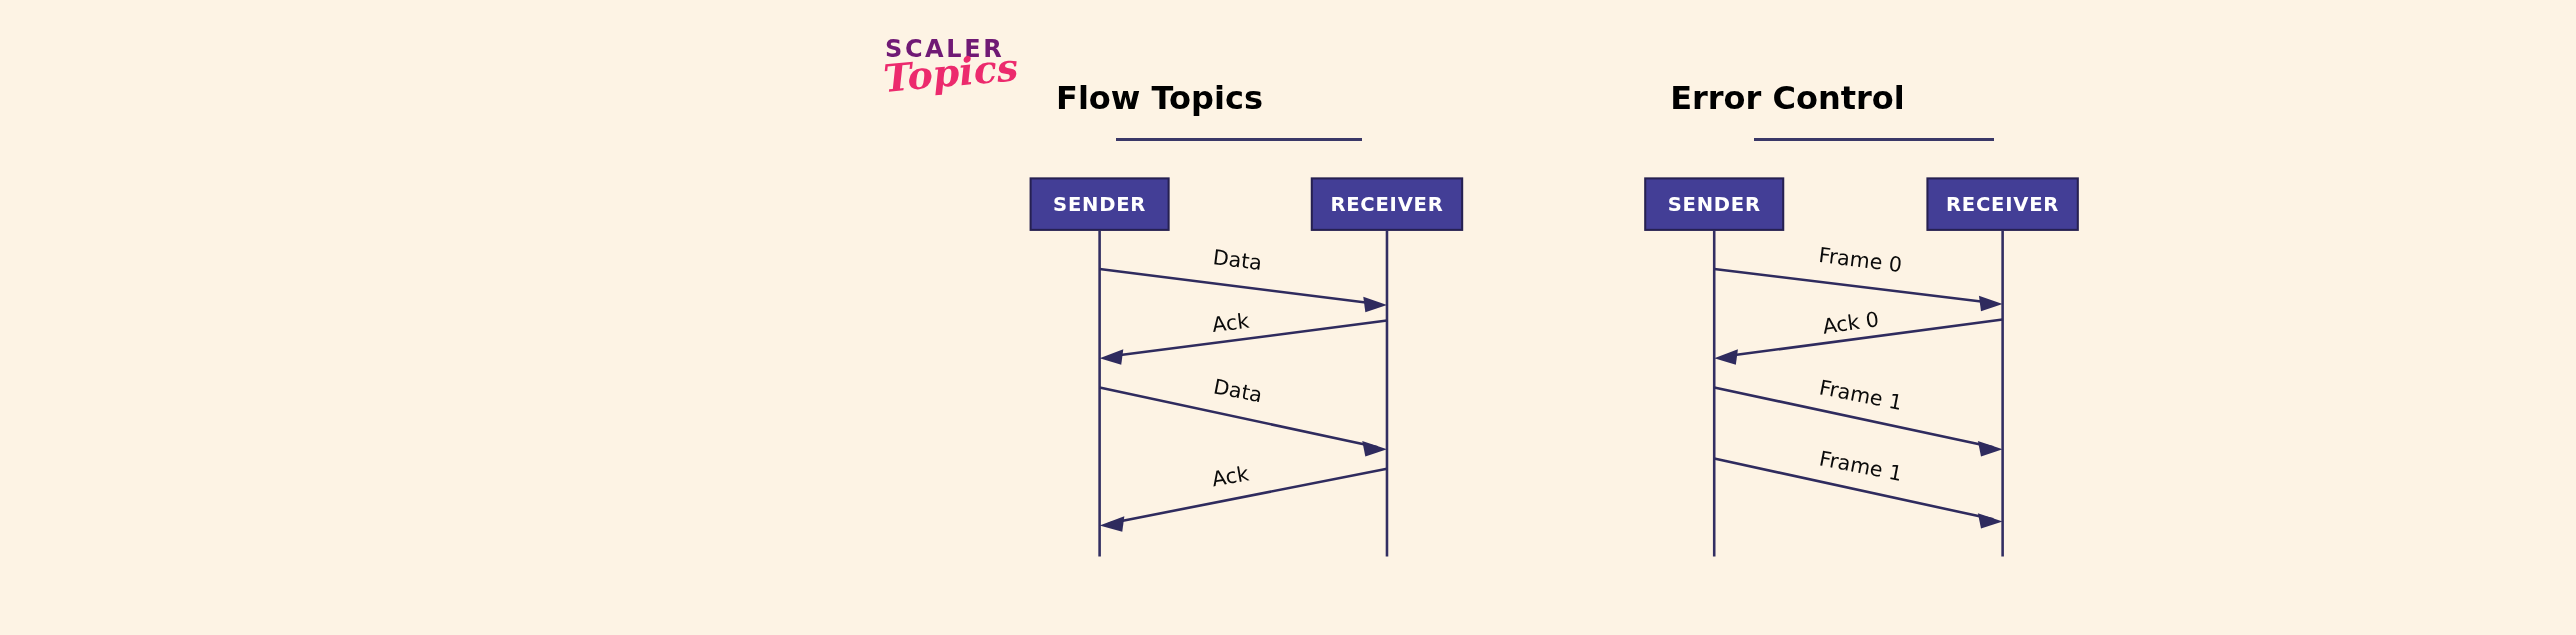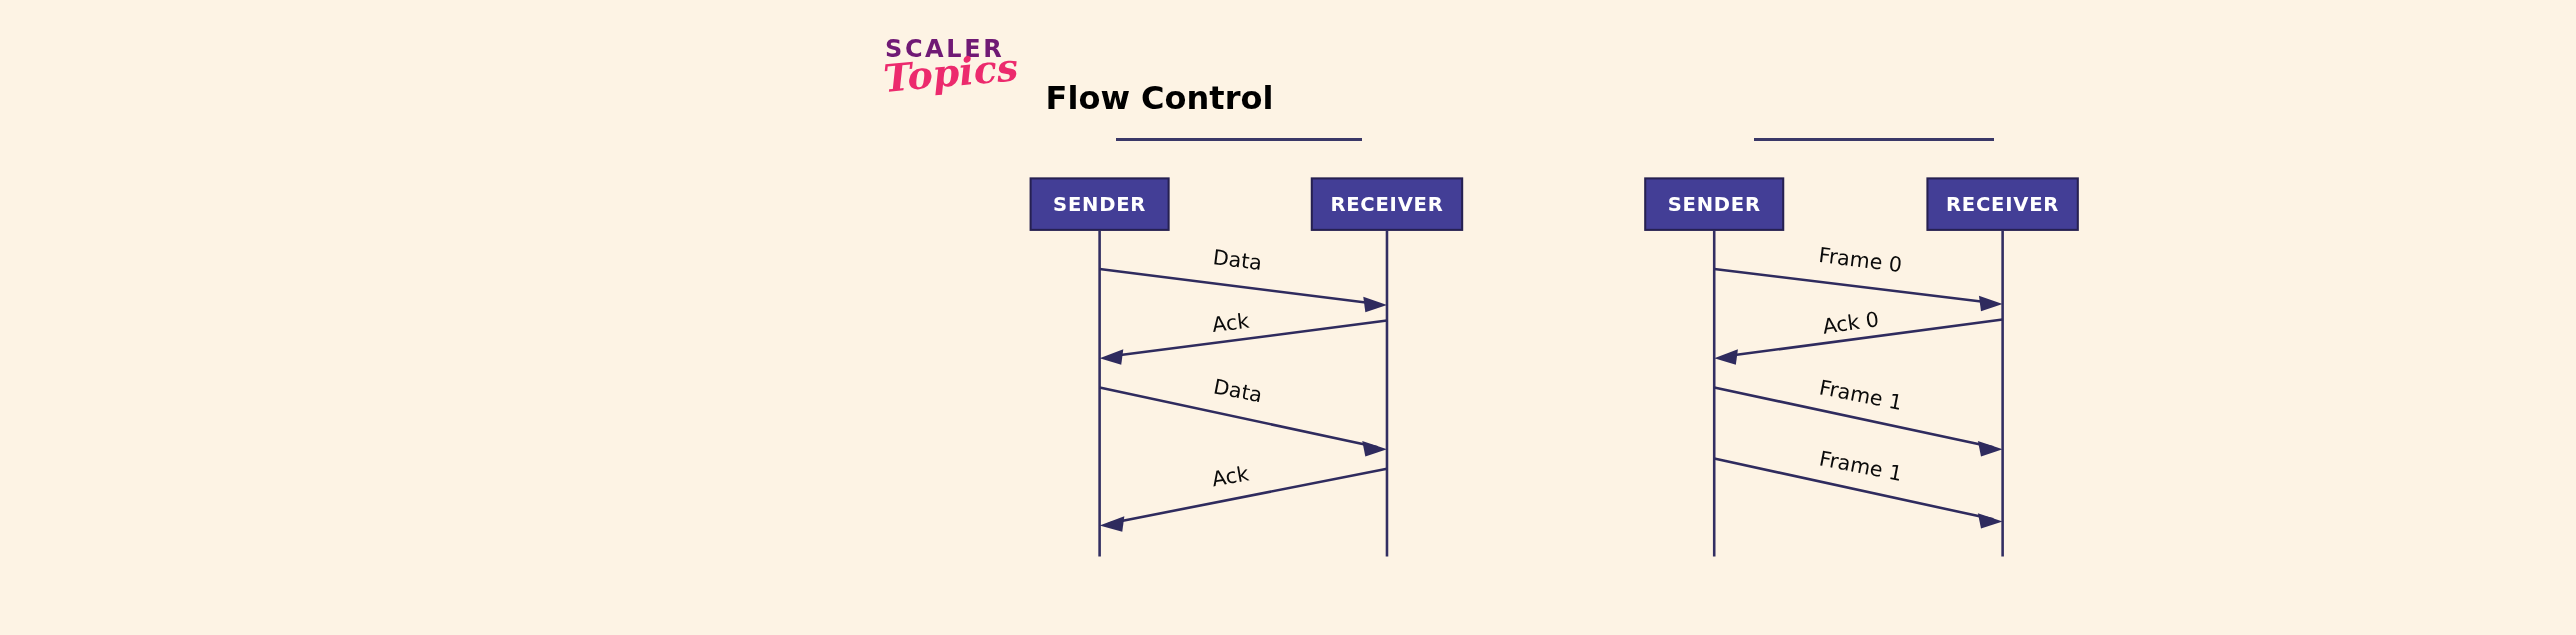--- a/index.html
+++ b/index.html
@@ -128,21 +128,21 @@
 <body>
 
 <div class="canvas">
 
   <div class="logo">
     <div class="logo-scaler">SCALER</div>
     <div class="logo-topics">Topics</div>
   </div>
 
   <div class="panel" id="panel-flow">
-    <div class="panel-title" id="title-flow">Flow Control</div>
+    <div class="panel-title" id="title-flow">Flow Topics</div>
     <div class="panel-title-rule" id="rule-flow"></div>
 
     <svg class="diagram-svg" width="515" height="392" viewBox="0 0 1000 760">
 
       <g>
         <rect class="node-box-rect" x="40" y="6" width="268" height="100"></rect>
         <text class="node-box-label" x="174" y="70" text-anchor="middle">SENDER</text>
       </g>
 
       <g>
@@ -173,20 +173,21 @@
 
       <g>
         <line class="msg-line" x1="732" y1="570" x2="192" y2="676"></line>
         <polygon class="msg-head" points="174,680 222,662 218,692"></polygon>
         <text class="msg-label" x="430" y="598" text-anchor="middle" transform="rotate(-10 430 598)">Ack</text>
       </g>
     </svg>
   </div>
 
   <div class="panel" id="panel-error">
+    <div class="panel-title" id="title-error">Error Control</div>
     <div class="panel-title-rule" id="rule-error"></div>
 
     <svg class="diagram-svg" width="515" height="392" viewBox="0 0 1000 760">
 
       <g>
         <rect class="node-box-rect" x="14" y="6" width="268" height="100"></rect>
         <text class="node-box-label" x="148" y="70" text-anchor="middle">SENDER</text>
       </g>
 
       <g>

